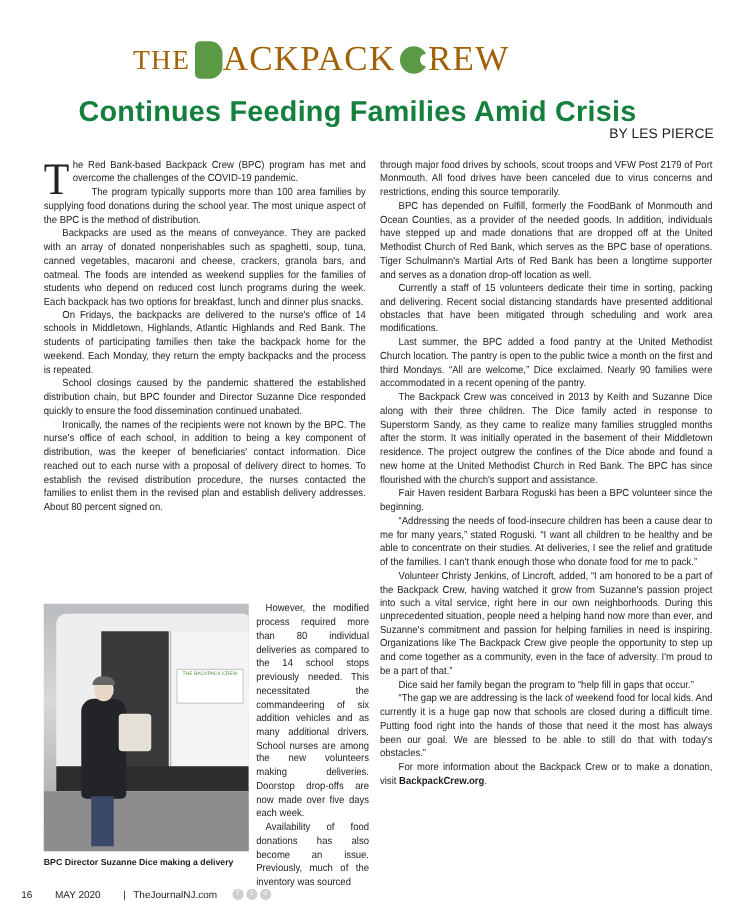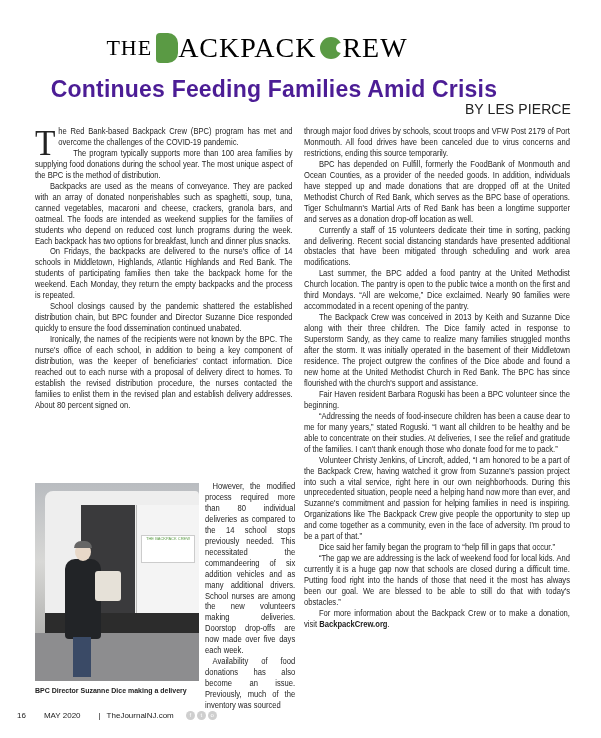--- a/index.html
+++ b/index.html
@@ -1,21 +1,21 @@
 <!DOCTYPE html>
 <html><head>
 <meta charset="utf-8">
 <style>
   html, body { margin:0; padding:0; background:#fff; }
   body { width:601px; height:738px; position:relative; overflow:hidden; font-family:"Liberation Sans", sans-serif; color:#1a1a1a; }
-  .masthead { position:absolute; top:32px; left:0; width:514px; text-align:center; color:#000000; font-family:"Liberation Serif", serif; }
+  .masthead { position:absolute; top:32px; left:0; width:514px; text-align:center; color:#a16207; font-family:"Liberation Serif", serif; }
   .masthead .small { font-size:22px; letter-spacing:1px; vertical-align:middle; }
   .masthead .mid { font-size:28px; letter-spacing:1px; vertical-align:middle; }
-  .headline { position:absolute; top:76px; left:0; width:548px; text-align:center; font-size:23px; font-weight:bold; color:#4c1d95; letter-spacing:0.2px; }
-  .byline { position:absolute; top:101px; right:30px; font-size:14px; color:#222; letter-spacing:0.1px; }
+  .headline { position:absolute; top:76px; left:12px; width:548px; text-align:center; font-size:23px; font-weight:bold; color:#15803d; letter-spacing:0.2px; }
+  .byline { position:absolute; top:101px; right:30px; font-size:11px; color:#222; letter-spacing:0.1px; }
   .col { position:absolute; font-family:"Liberation Sans Narrow","Liberation Sans", sans-serif; font-size:8.2px; line-height:10.95px; text-align:justify; color:#1e1e1e; }
   .col p { margin:0; text-indent:16px; }
   .col p.first { text-indent:0; }
   .col1 { left:35px; top:127px; width:258px; transform:scaleX(0.93); transform-origin:left top; width:277px; }
   .col2 { left:304px; top:127px; width:266px; transform:scaleX(0.93); transform-origin:left top; width:286px; }
   .dropcap { float:left; font-family:"Liberation Serif", serif; font-size:36px; line-height:28px; margin:2px 3px 0 0; color:#222; }
   .photo { position:absolute; left:35px; top:483px; width:164px; height:198px; background:linear-gradient(180deg,#b9bcc0 0%,#d8d8d6 40%,#9a9a98 100%); overflow:hidden; }
   .van { position:absolute; left:10px; top:8px; width:154px; height:150px; background:#eeeeee; border-radius:8px 4px 0 0; }
   .van-door { position:absolute; right:0; top:14px; width:62px; height:125px; background:#f4f4f4; border-left:1px solid #bbb; }
   .van-interior { position:absolute; left:36px; top:14px; width:54px; height:110px; background:#3a3a3c; }

